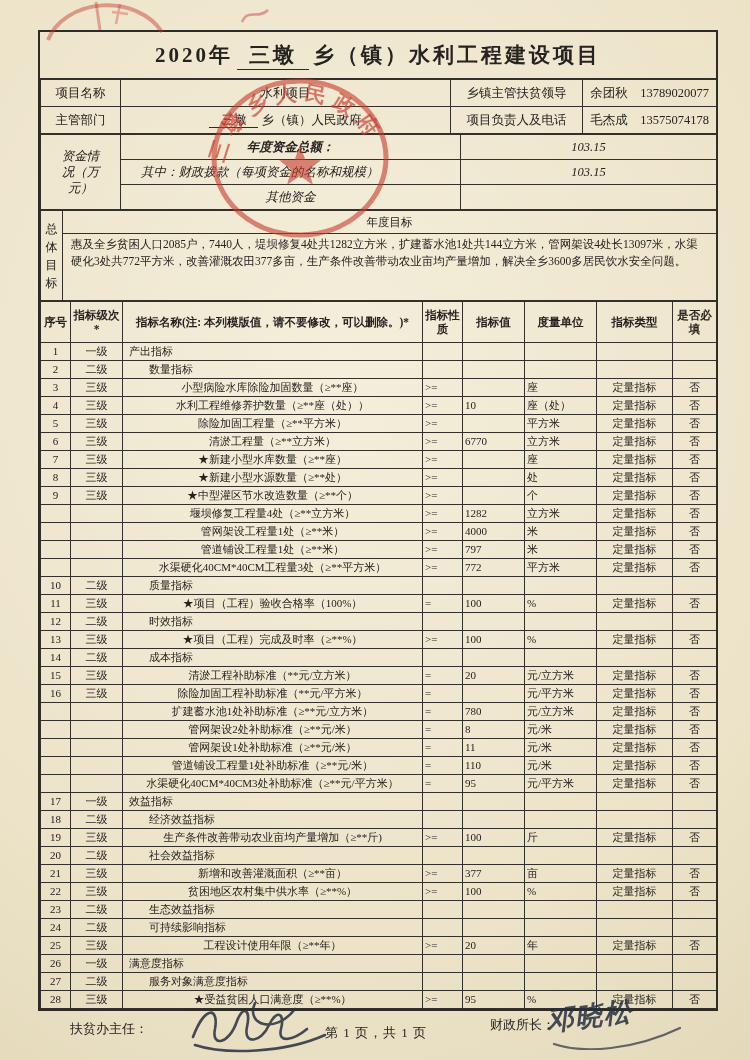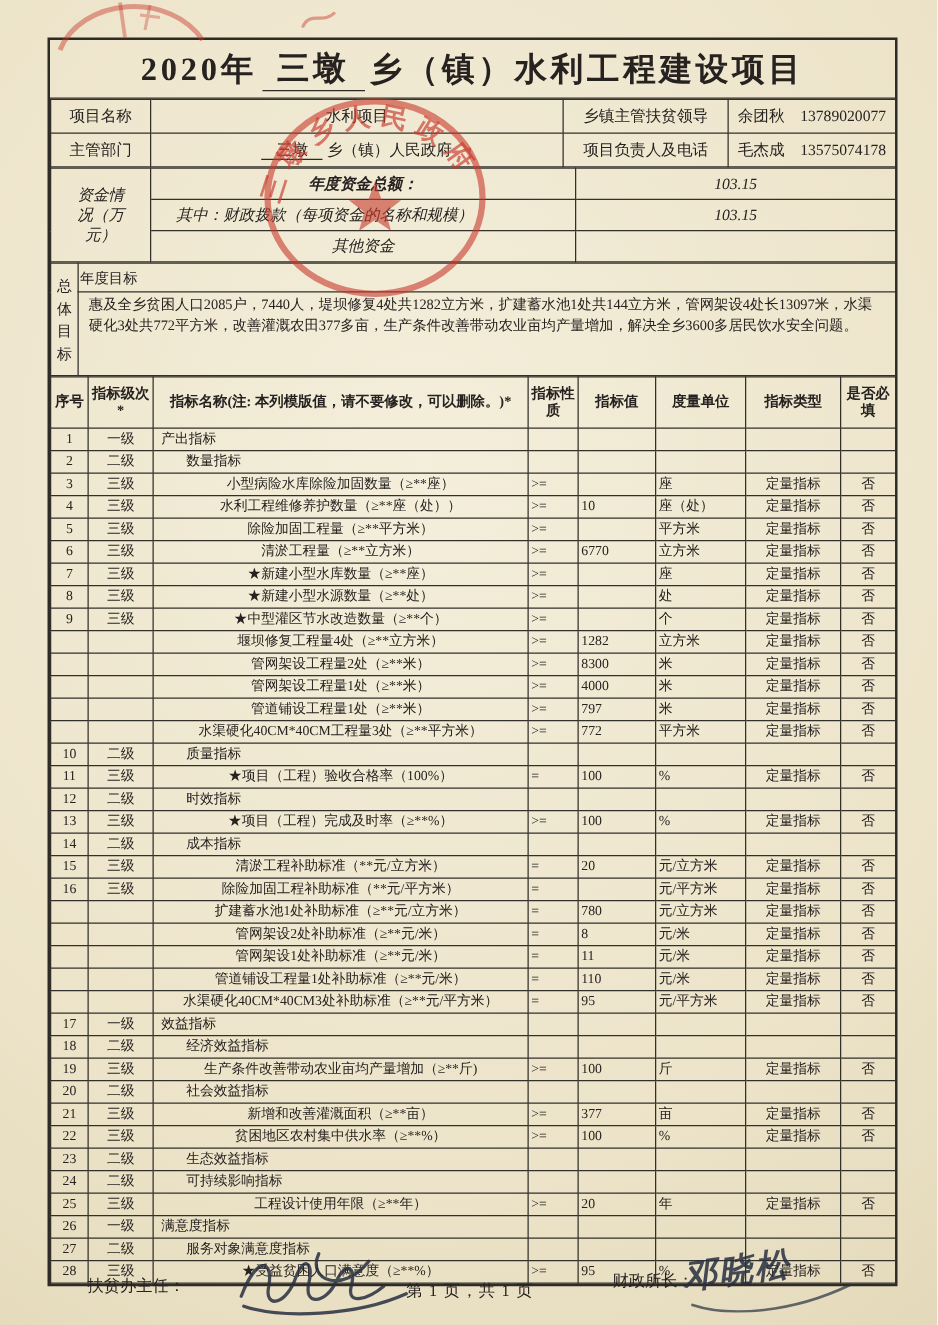--- a/index.html
+++ b/index.html
@@ -13,33 +13,33 @@
     background:radial-gradient(120% 100% at 45% 35%, #f4eedb 0%, #ece3c8 55%, #ddd0ae 100%);
   }
   .doc{
     position:absolute;left:38px;top:30px;width:676px;
     border:2px solid #2e2a26;
   }
   table{border-collapse:collapse;width:100%;table-layout:fixed;}
   td{border:1px solid #33302b;overflow:hidden;}
   .title-box{
     height:46px;display:flex;align-items:center;justify-content:center;
-    font-size:26px;font-weight:bold;letter-spacing:3px;gap:4px;
+    font-size:21px;font-weight:bold;letter-spacing:3px;gap:4px;
     border-bottom:1px solid #33302b;
   }
   .u{border-bottom:1.5px solid #2e2a26;padding:0 12px;}
   .info td{height:26px;font-size:12.5px;text-align:center;padding:0 3px;white-space:nowrap;}
   .funds td{height:24px;font-size:12.5px;padding:0 20px;font-style:italic;}
   .funds .sec{ text-align:center;word-break:break-all;font-size:12.5px;line-height:1.3;}
   .funds .c{text-align:center;}
   .funds .l{text-align:left;}
   .funds .b{font-weight:bold;}
   .goal td{font-size:11.5px;margin-top:48px;}
   .goal .sec{width:22px;text-align:center;word-break:break-all;font-size:12px;padding:2px 2px;line-height:1.5;}
-  .goal .hd{height:20px;text-align:left;font-family:Liberation Mono, monospace;}
+  .goal .hd{height:20px;text-align:center;font-family:Liberation Mono, monospace;}
   .goal .goal-text{height:62px;padding:2px 8px;line-height:1.45;text-align:left;vertical-align:top;}
   .main thead td{
     height:40px;font-size:11.5px;font-weight:bold;text-align:center;
     line-height:1.25;padding:0 2px;
   }
   .main tbody td{height:17px;font-size:11px;line-height:1.1;padding:0 2px;white-space:nowrap;}
   .c-no,.c-level{text-align:center;}
   .c-name.ind1{text-align:left;padding-left:6px;}
   .c-name.ind2{text-align:left;padding-left:26px;}
   .c-name.ind3{text-align:center;}
@@ -271,30 +271,20 @@
       <td class="c-level"></td>
       <td class="c-name ind3">堰坝修复工程量4处（≥**立方米）</td>
       <td class="c-nature">&gt;=</td>
       <td class="c-value">1282</td>
       <td class="c-unit">立方米</td>
       <td class="c-type">定量指标</td>
       <td class="c-required">否</td>
     </tr>
 
 
-    <tr>
-      <td class="c-no"></td>
-      <td class="c-level"></td>
-      <td class="c-name ind3">管网架设工程量2处（≥**米）</td>
-      <td class="c-nature">&gt;=</td>
-      <td class="c-value">8300</td>
-      <td class="c-unit">米</td>
-      <td class="c-type">定量指标</td>
-      <td class="c-required">否</td>
-    </tr>
 
     <tr>
       <td class="c-no"></td>
       <td class="c-level"></td>
       <td class="c-name ind3">管网架设工程量1处（≥**米）</td>
       <td class="c-nature">&gt;=</td>
       <td class="c-value">4000</td>
       <td class="c-unit">米</td>
       <td class="c-type">定量指标</td>
       <td class="c-required">否</td>

